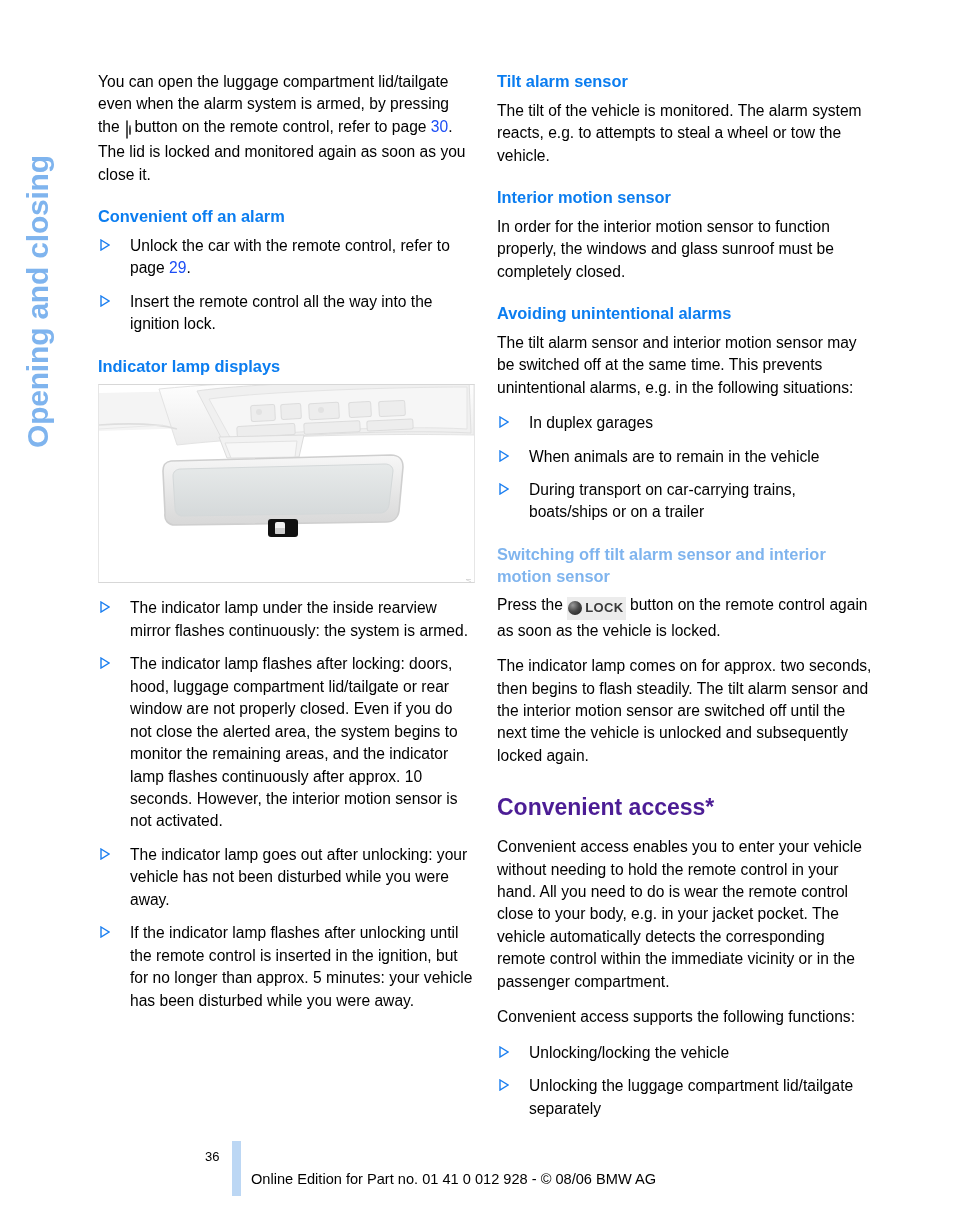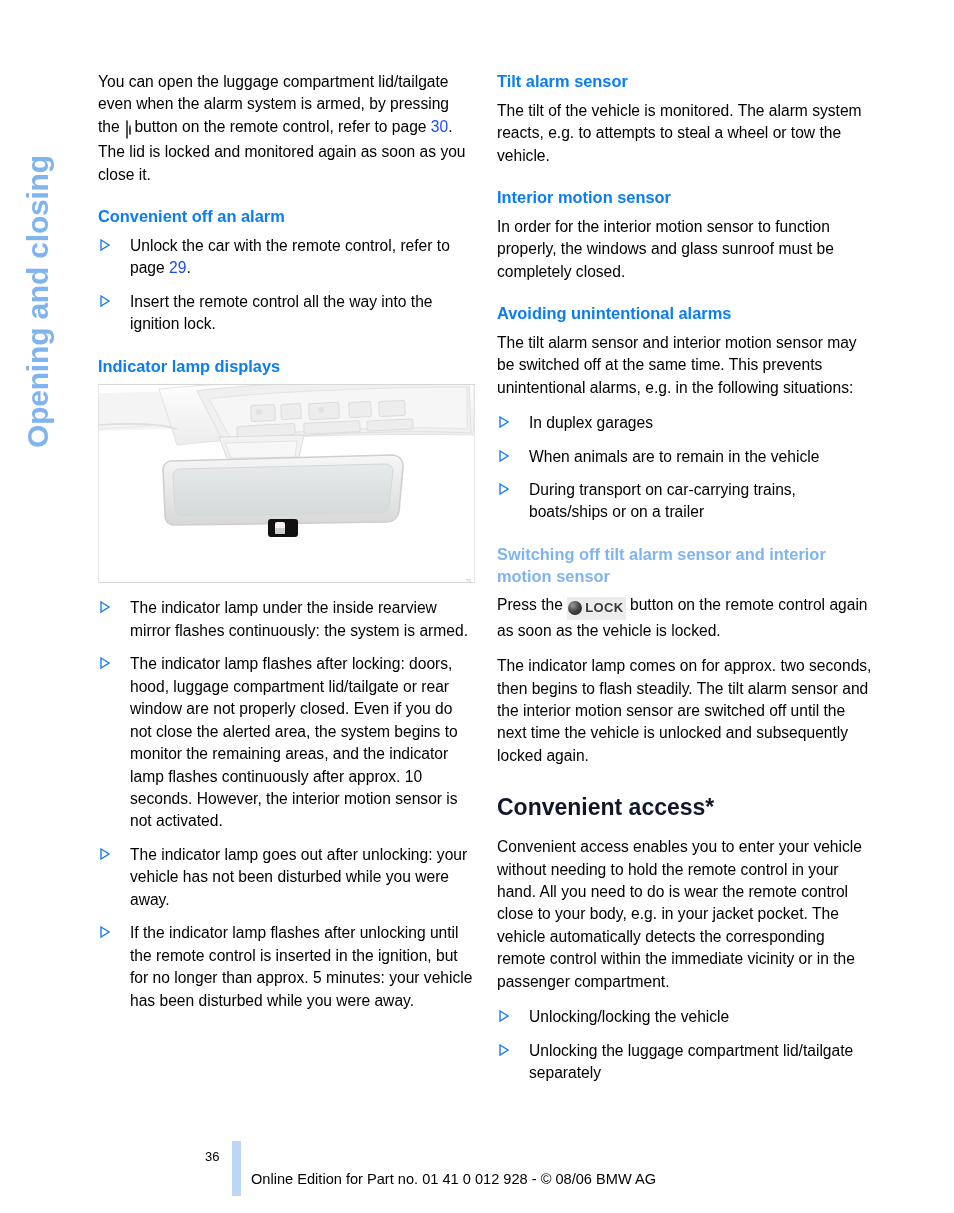--- a/index.html
+++ b/index.html
@@ -68,21 +68,21 @@
     color: #0b7df0;
     line-height: 1.32;
   }
   h2.section.first { margin-top: 0; }
   h2.section.light { color: #7fb4ee; }
 
   h1.chapter {
     margin: 26px 0 14px 0;
     font-size: 23px;
     font-weight: bold;
-    color: #0f172a;
+    color: #4c1d95;
     line-height: 1.25;
   }
 
   
   .blist { margin: 0 0 13px 0; padding: 0; list-style: none; }
   .blist li {
     position: relative;
     padding-left: 32px;
     margin-bottom: 11px;
     font-size: 15.6px;
@@ -377,20 +377,21 @@
 
     <h2 class="section light">Switching off tilt alarm sensor and interior motion sensor</h2>
 
     <p class="para"><span>Press the</span> <span class="lock-chip"><span class="icon-lockball"></span><span class="lock-word">LOCK</span></span> <span>button on the remote control again as soon as the vehicle is locked.</span></p>
 
     <p class="para">The indicator lamp comes on for approx. two seconds, then begins to flash steadily. The tilt alarm sensor and the interior motion sensor are switched off until the next time the vehicle is unlocked and subsequently locked again.</p>
 
     <h1 class="chapter">Convenient access*</h1>
 
     <p class="para">Convenient access enables you to enter your vehicle without needing to hold the remote control in your hand. All you need to do is wear the remote control close to your body, e.g. in your jacket pocket. The vehicle automatically detects the corresponding remote control within the immediate vicinity or in the passenger compartment.</p>
+    <p class="para">Convenient access supports the following functions:</p>
 
     <ul class="blist">
       <li>
         <span class="bullet-tri">
           <svg width="10" height="12" viewBox="0 0 10 12">
               <path d="M1 1 L9 6 L1 11 Z" fill="none" stroke="#1a7ef0" stroke-width="1.4"></path>
             </svg>
         </span>
         <span>Unlocking/locking the vehicle</span>
       </li>

